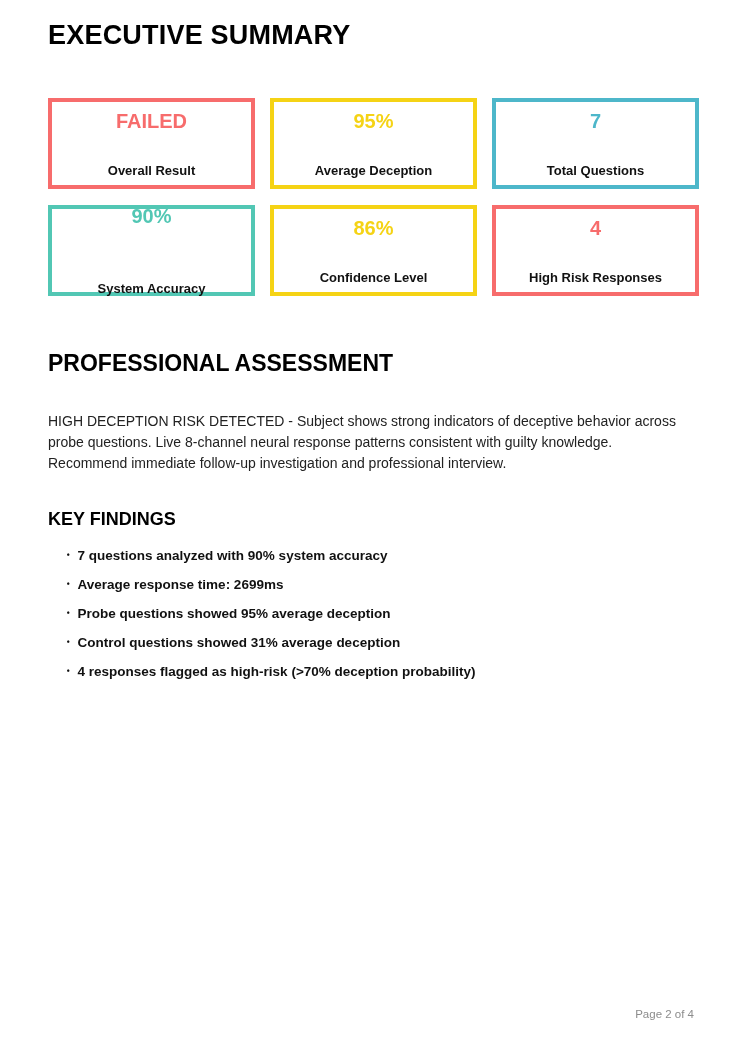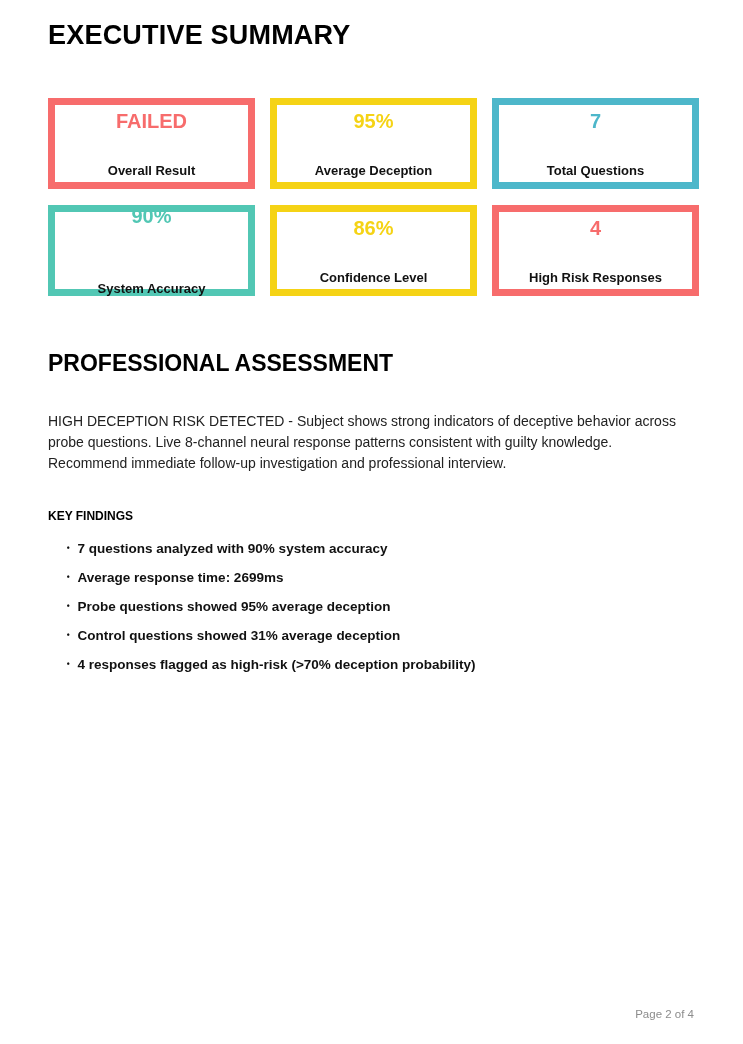--- a/index.html
+++ b/index.html
@@ -26,21 +26,21 @@
   }
   .cards-grid {
     margin-top: 47px;
     display: grid;
     grid-template-columns: repeat(3, 1fr);
     column-gap: 15px;
     row-gap: 16px;
   }
   .card {
     height: 91px;
-    border: 7px solid #fca5a5;
+    border: 4px solid #fca5a5;
     background: #ffffff;
     display: flex;
     flex-direction: column;
     align-items: center;
     justify-content: center;
     gap: 9px;
     padding: 4px 6px;
   }
   .card-value {
     font-size: 20px;
@@ -62,21 +62,21 @@
   .assessment-section { margin-top: 54px; }
   .assessment-body {
     margin-top: 34px;
     font-size: 14px;
     line-height: 21px;
     color: #222222;
     max-width: 647px;
   }
   .findings-section { margin-top: 35px; }
   .findings-heading {
-    font-size: 12px;
+    font-size: 18px;
     font-weight: 700;
     color: #000000;
   }
   .findings-list {
     margin-top: 19px;
     list-style: none;
     padding-left: 18px;
   }
   .finding-item {
     display: flex;

